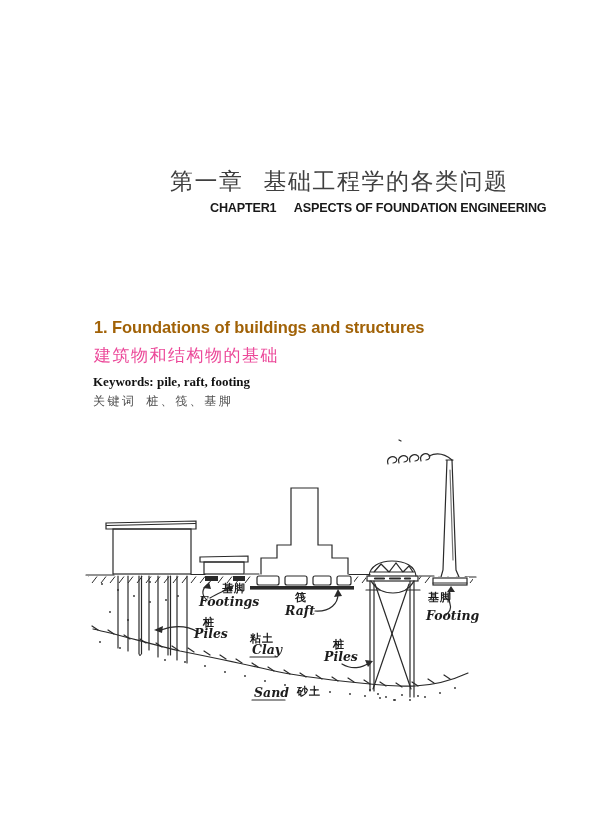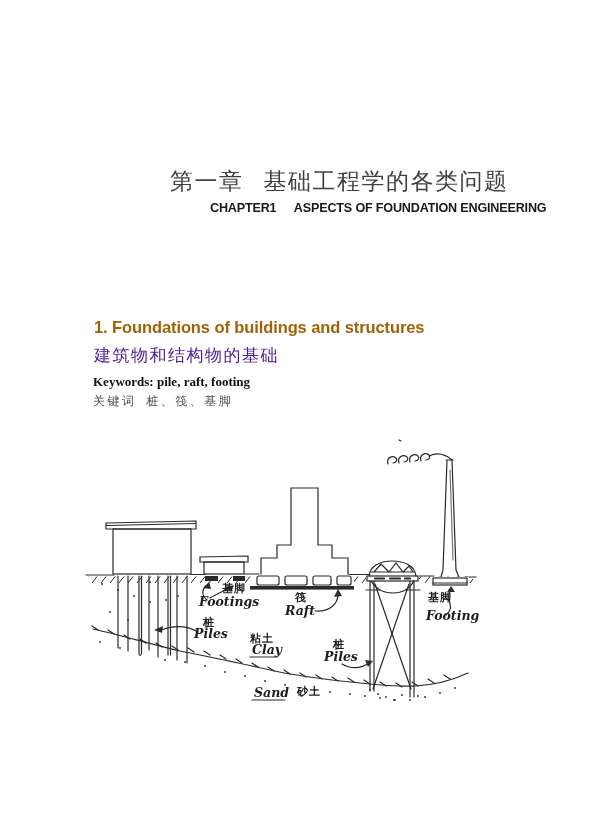--- a/index.html
+++ b/index.html
@@ -16,21 +16,21 @@
     position:absolute;top:200px;left:210px;display:flex;gap:18px;
     font-size:13px;font-weight:bold;letter-spacing:-0.2px;color:#191919;
     font-family:"Liberation Sans", sans-serif;transform:scaleX(.97);transform-origin:left;
   }
   .sec-heading{
     position:absolute;top:318px;left:94px;
     font-size:16.5px;font-weight:bold;color:#a16207;letter-spacing:-0.1px;
   }
   .sec-heading-cn{
     position:absolute;top:344px;left:94px;
-    font-size:17px;color:#4c1d95;letter-spacing:1.5px;
+    font-size:17px;color:#ec4899;letter-spacing:1.5px;
     font-family:"DejaVu Sans", sans-serif;
   }
   .keywords{
     position:absolute;top:374px;left:93px;
     font-family:"Liberation Serif", serif;font-weight:bold;font-size:13px;color:#111;text-align:right;
   }
   .keywords-cn{
     position:absolute;top:393px;left:93px;
     font-size:12px;color:#4f4f4f;letter-spacing:2.5px;
     font-family:Liberation Mono, monospace;

